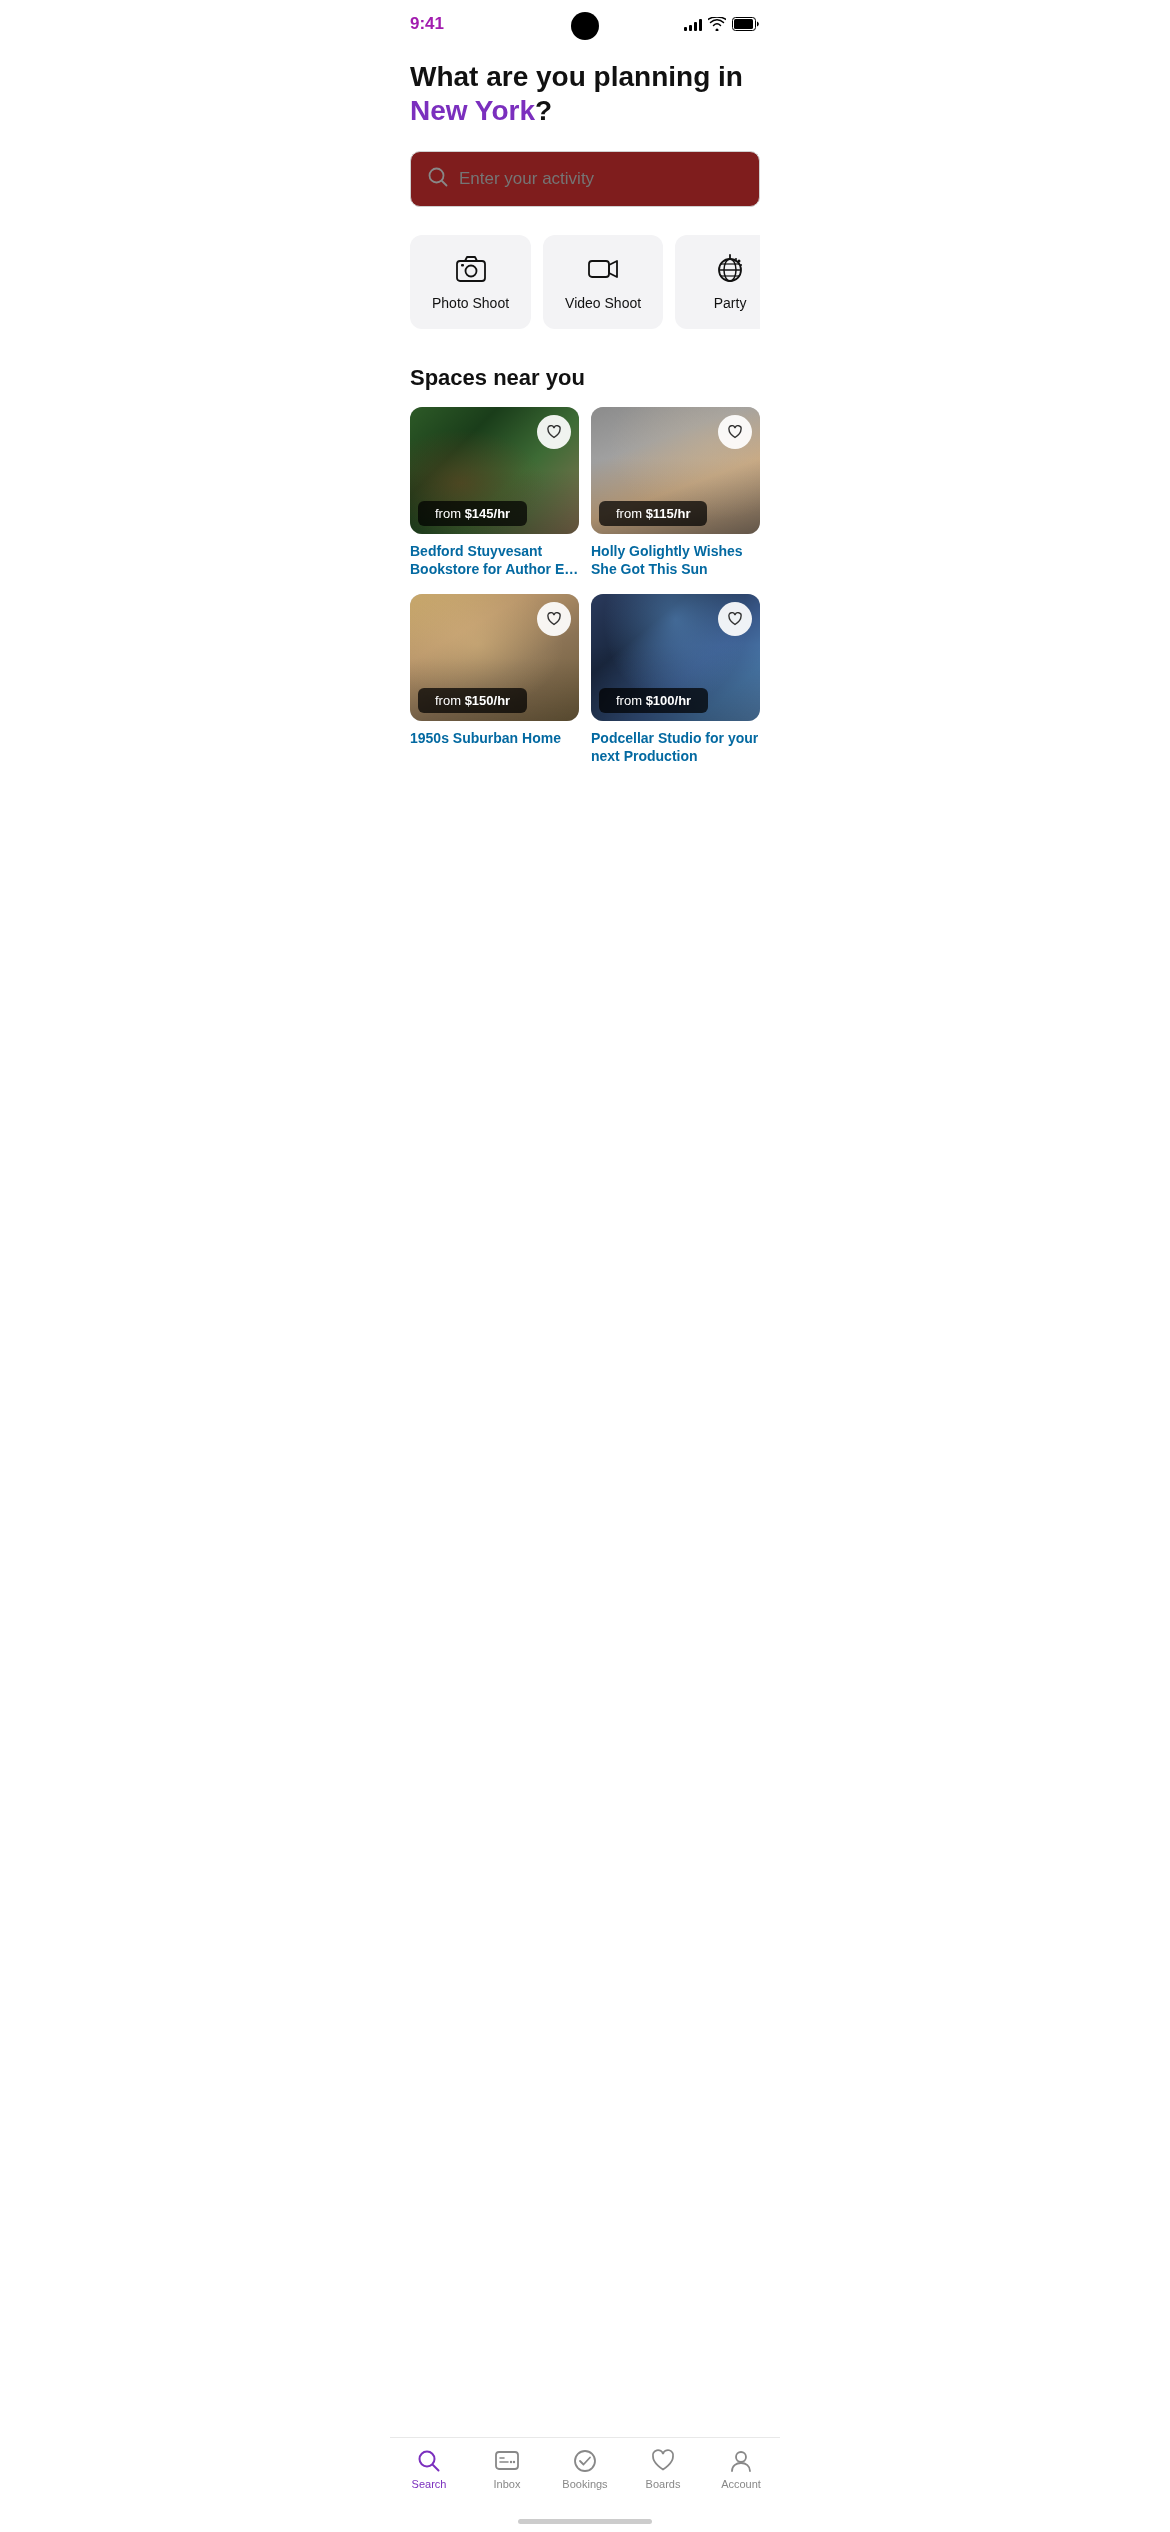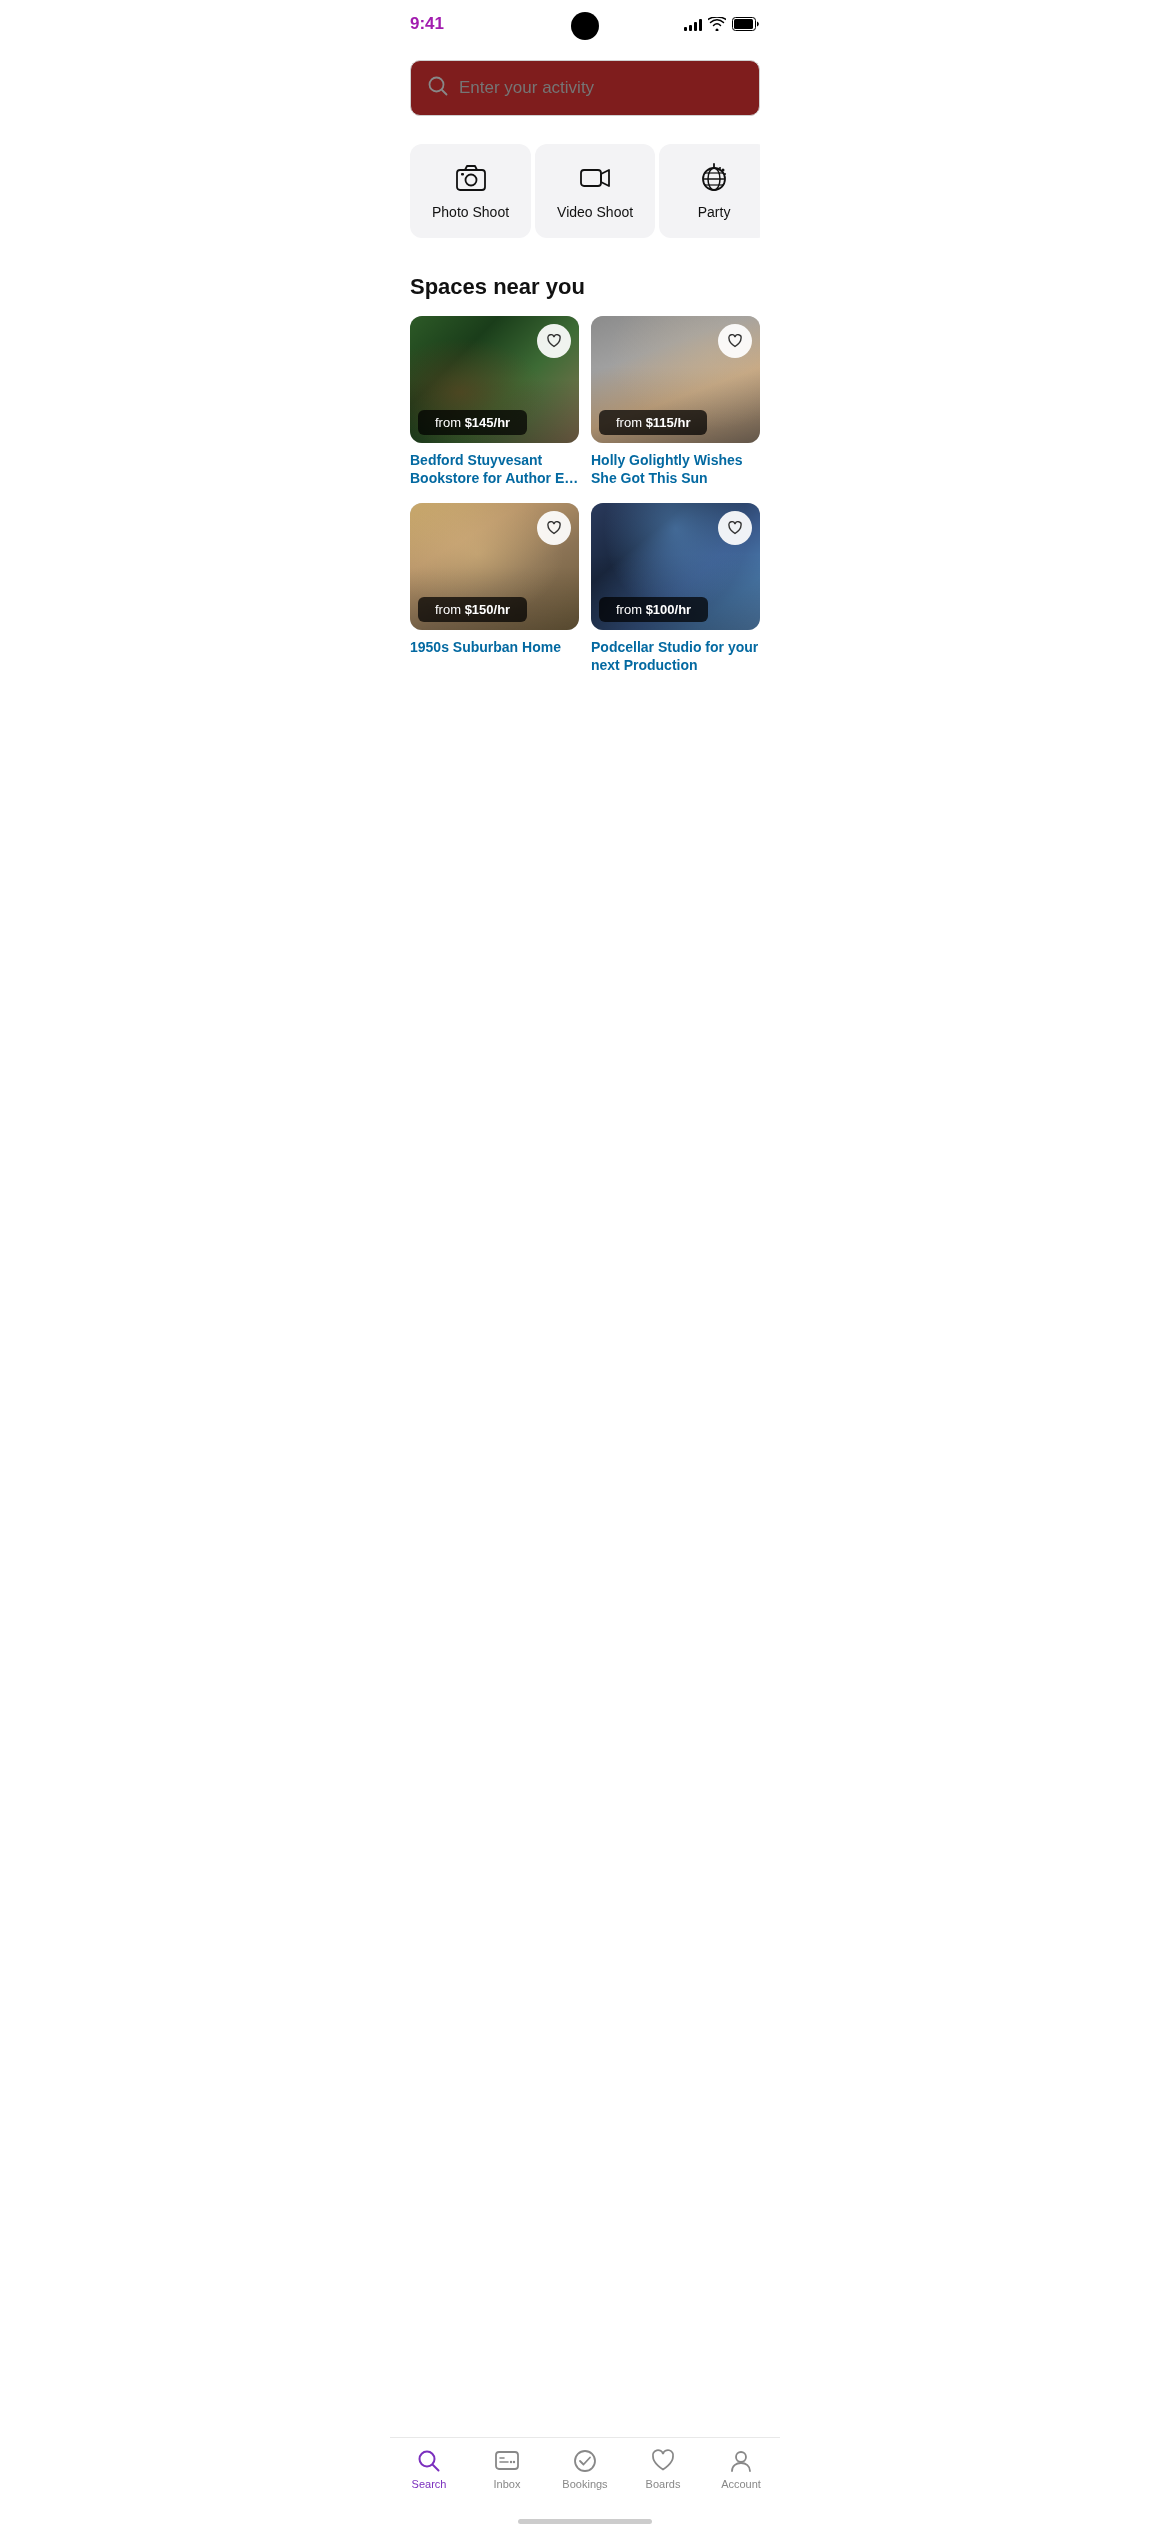--- a/index.html
+++ b/index.html
@@ -101,21 +101,21 @@
       outline: none;
       font-size: 17px;
       color: #999;
       background: transparent;
       flex: 1;
     }
 
     
     .categories-scroll {
       display: flex;
-      gap: 4px;
+      gap: 12px;
       overflow-x: auto;
       margin-bottom: 32px;
       padding-bottom: 4px;
       scrollbar-width: none;
     }
     .categories-scroll::-webkit-scrollbar { display: none; }
 
     .category-chip {
       flex-shrink: 0;
       background: #f3f3f5;
@@ -339,20 +339,26 @@
     <svg width="28" height="14" viewBox="0 0 28 14" fill="none">
       <rect x="0.5" y="0.5" width="23" height="13" rx="3" stroke="#000" stroke-width="1"></rect>
       <rect x="2" y="2" width="19" height="10" rx="1.5" fill="#000"></rect>
       <path d="M25 4.5v5c1.1-.5 1.8-1.4 1.8-2.5S26.1 5 25 4.5z" fill="#000"></path>
     </svg>
   </div>
 </div>
 
 <div class="main-content">
 
+  <div class="heading-section">
+    <div class="heading-line1">What are you planning in</div>
+    <div class="heading-line2">
+      <span class="heading-city">New York</span><span class="heading-question">?</span>
+    </div>
+  </div>
 
   <div class="search-bar">
     <div class="search-icon-wrap">
       <svg width="22" height="22" viewBox="0 0 22 22" fill="none">
         <circle cx="9.5" cy="9.5" r="7" stroke="#888" stroke-width="1.8"></circle>
         <path d="M15 15l4.5 4.5" stroke="#888" stroke-width="1.8" stroke-linecap="round"></path>
       </svg>
     </div>
     <input class="search-input" type="text" placeholder="Enter your activity" style="">
   </div>

